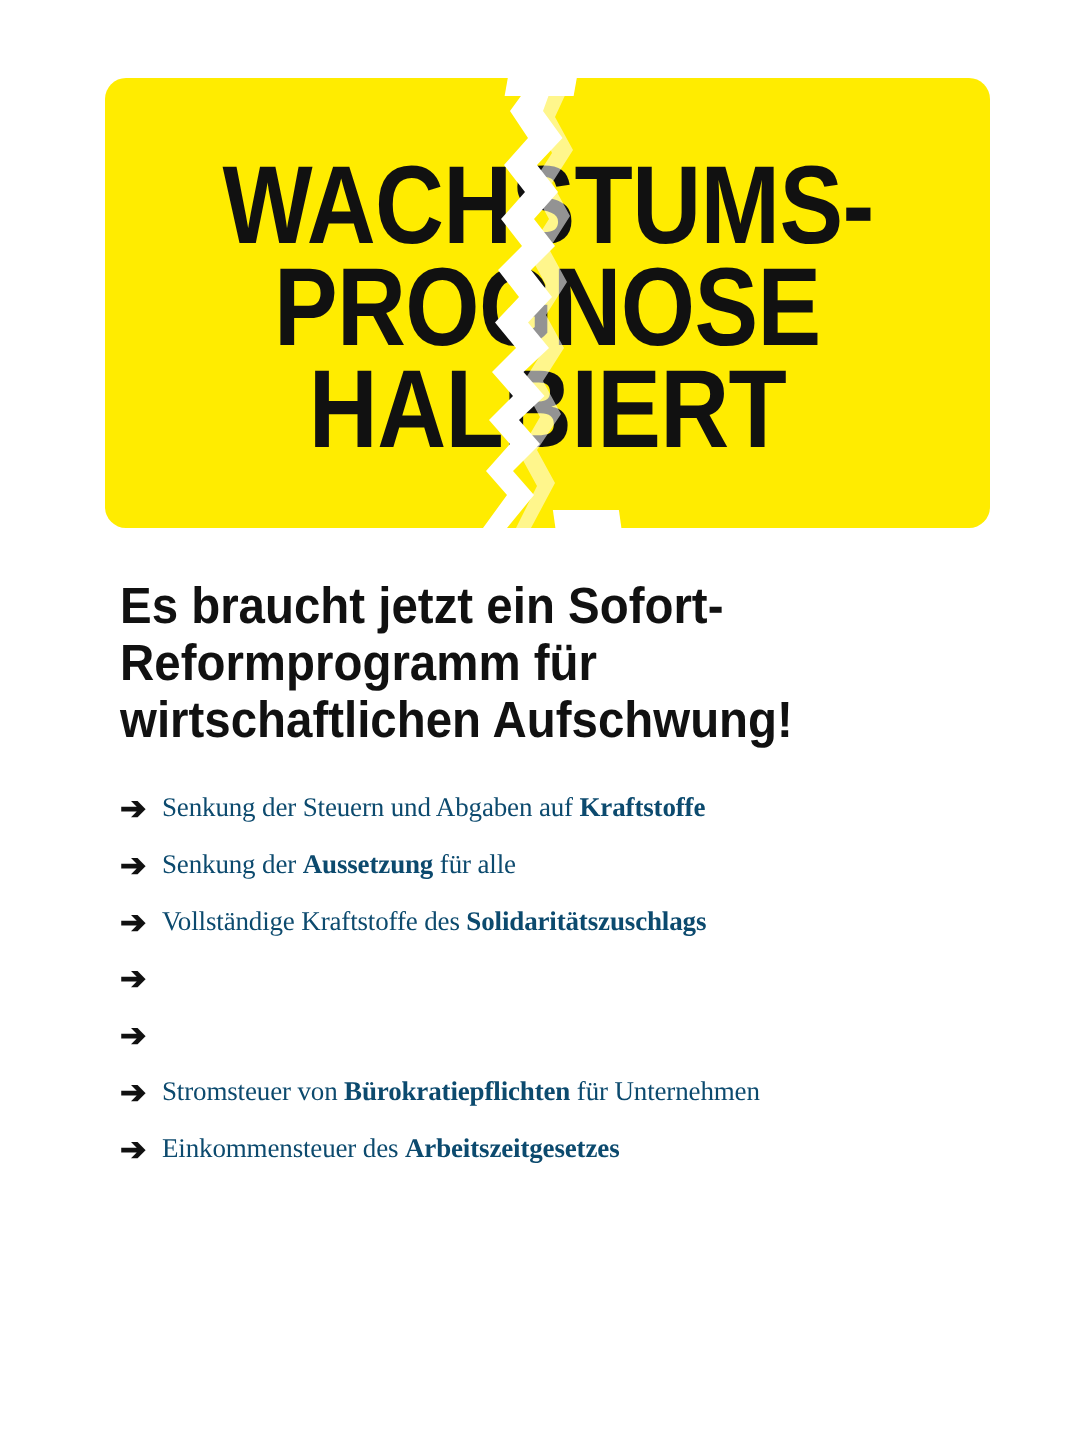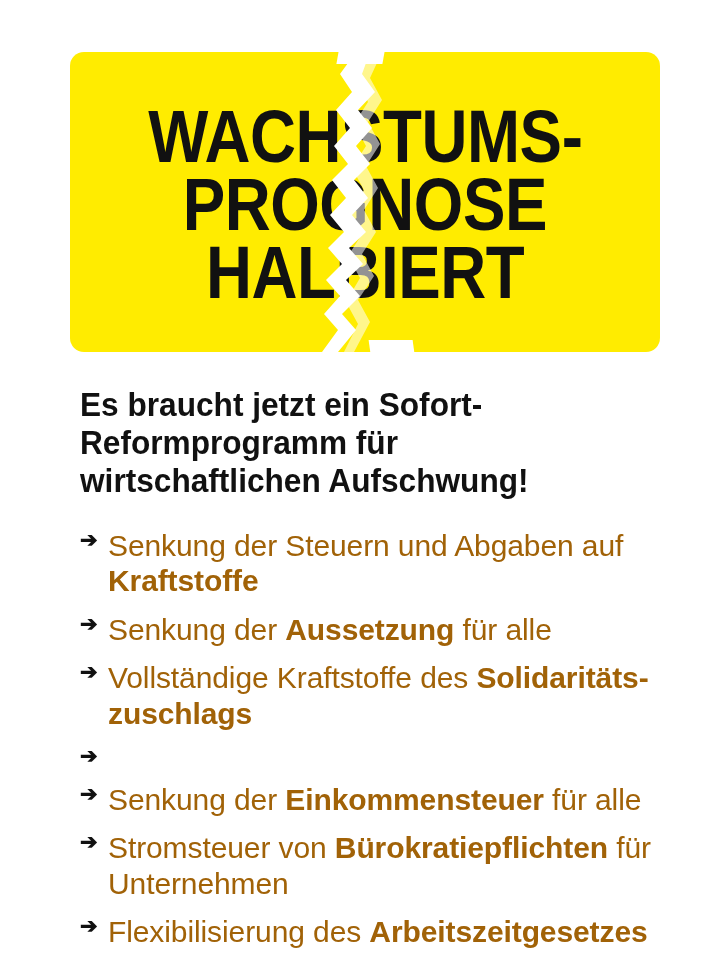--- a/index.html
+++ b/index.html
@@ -127,24 +127,25 @@
   }
   .arrow {
     flex: 0 0 auto;
     width: 28px;
     font-size: 21px;
     line-height: 1.18;
     color: #111111;
     font-weight: 700;
   }
   .demand-text {
-    font-size: 30px;
+    font-size: 18px;
     line-height: 1.18;
-    color: #a16207;
+    color: #0c4a6e;
     letter-spacing: -0.1px;
+    font-family: Liberation Serif, serif;
   }
   .demand-text b {
     font-weight: 700;
   }
 </style>
 </head>
 <body>
 
 <div class="poster">
 
@@ -184,31 +185,28 @@
       <span class="arrow">➔</span>
       <span class="demand-text">
         <span>Vollständige Kraftstoffe des </span><b>Solidaritäts­zuschlags</b><span></span>
       </span>
     </li>
     <li class="demand">
       <span class="arrow">➔</span>
     </li>
     <li class="demand">
       <span class="arrow">➔</span>
-      <span class="demand-text">
-        <span>Senkung der </span><b>Einkommensteuer</b><span> für alle</span>
-      </span>
     </li>
     <li class="demand">
       <span class="arrow">➔</span>
       <span class="demand-text">
         <span>Stromsteuer von </span><b>Bürokratiepflichten</b><span> für Unternehmen</span>
       </span>
     </li>
     <li class="demand">
       <span class="arrow">➔</span>
       <span class="demand-text">
-        <span>Flexibilisierung des </span><b>Arbeitszeitgesetzes</b><span></span>
+        <span>Einkommensteuer des </span><b>Arbeitszeitgesetzes</b><span></span>
       </span>
     </li>
   </ul>
 
 </div>
 
 </body></html>

